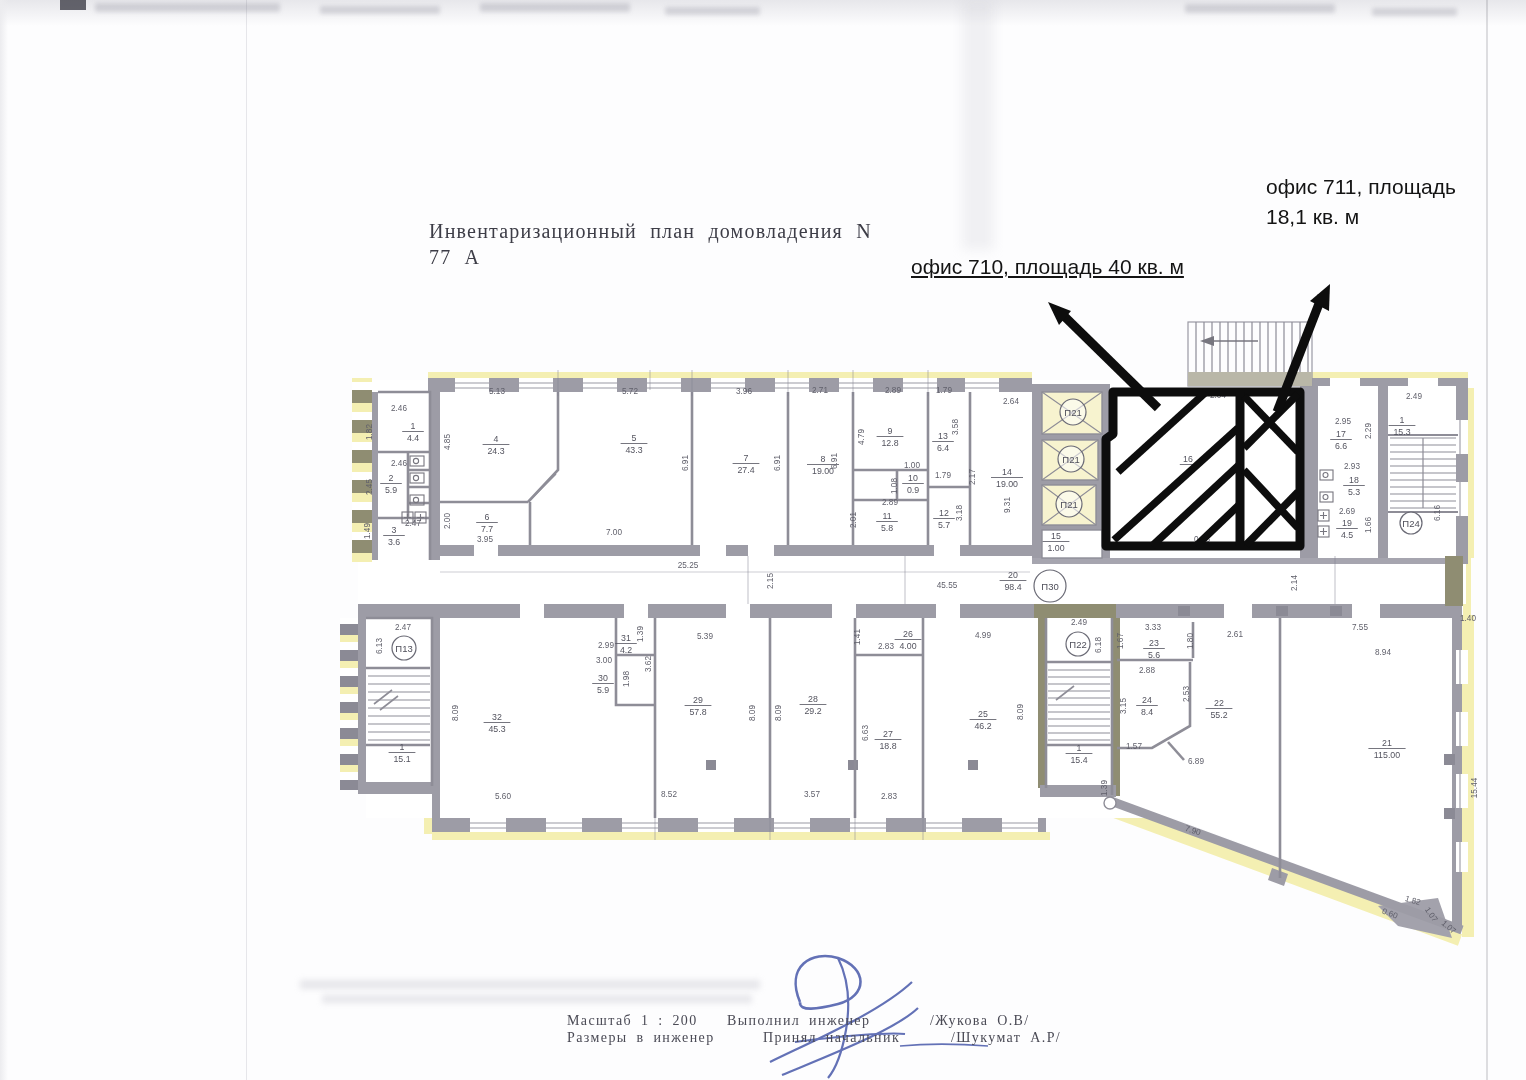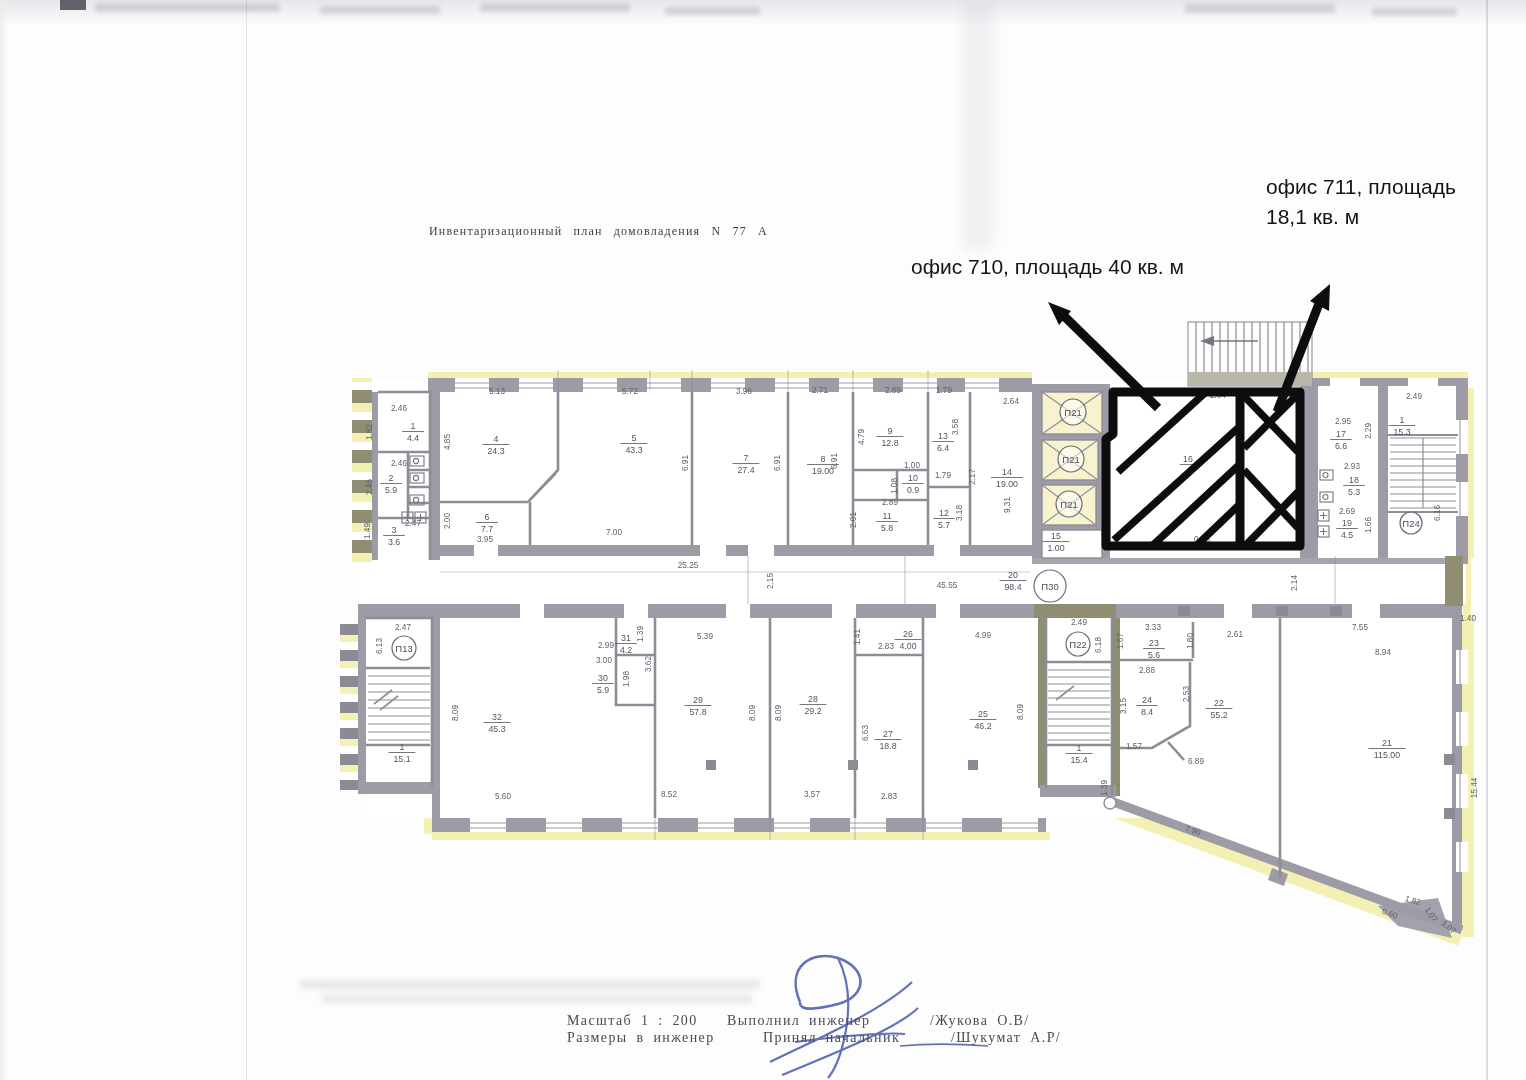--- a/index.html
+++ b/index.html
@@ -11,25 +11,25 @@
         background:linear-gradient(90deg,#ececef,rgba(255,255,255,0));}
   .fold1{position:absolute;left:246px;top:0;width:1px;height:1080px;background:rgba(95,95,110,.14);}
   .fold2{position:absolute;left:1486px;top:0;width:2px;height:1080px;background:rgba(110,110,120,.22);}
   .corner-nick{position:absolute;left:60px;top:0;width:26px;height:10px;background:#3f3f48;opacity:.8;}
   .ghost{position:absolute;background:rgba(122,122,138,.26);filter:blur(2px);border-radius:2px;}
   .smudge{position:absolute;background:rgba(150,150,165,.22);filter:blur(3px);}
   .colshade{position:absolute;left:962px;top:0;width:32px;height:250px;
         background:rgba(195,195,205,.22);filter:blur(6px);}
 
   .title{position:absolute;left:429px;top:218px;width:470px;
-        font-family:"Liberation Serif",serif;font-size:12px;line-height:26px;
+        font-family:"Liberation Serif",serif;font-size:20px;line-height:26px;
         letter-spacing:1.2px;word-spacing:7px;color:#3d3d47;}
   .ann{position:absolute;color:#141414;font-size:21px;line-height:30px;}
   .ann-711{left:1238px;top:172px;margin-left:28px;}
-  .ann-710{left:911px;top:252px;}
+  .ann-710{left:911px;top:252px;text-decoration:underline;}
 
   .footer{position:absolute;font-family:"Liberation Serif",serif;font-size:14px;
         letter-spacing:1.4px;word-spacing:4px;color:#4a4a55;line-height:17px;}
   .f-scale{left:567px;top:1012px;}
   .f-right{left:727px;top:1012px;}
   .f-name{position:absolute;left:118px;white-space:nowrap;}
 
   svg text{font-family:"Liberation Sans",sans-serif;}
   .dim{font-size:8.2px;fill:#5f5f6a;text-anchor:middle;}
   .room-n{font-size:8.8px;fill:#53535e;text-anchor:middle;}

